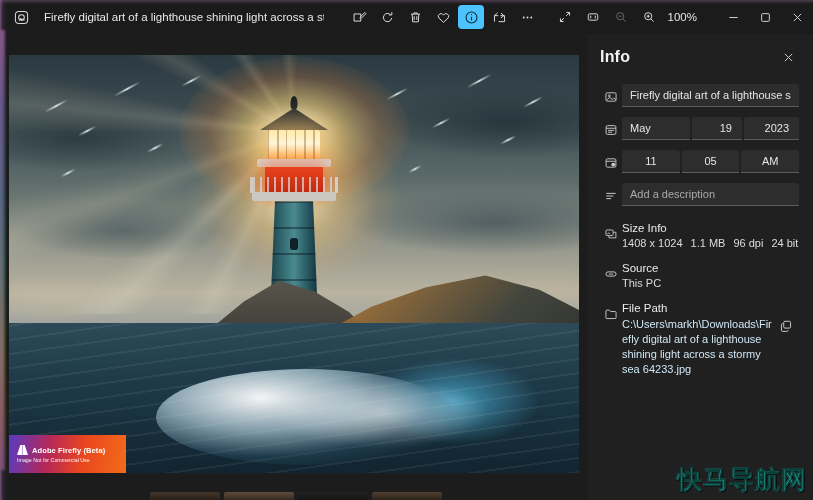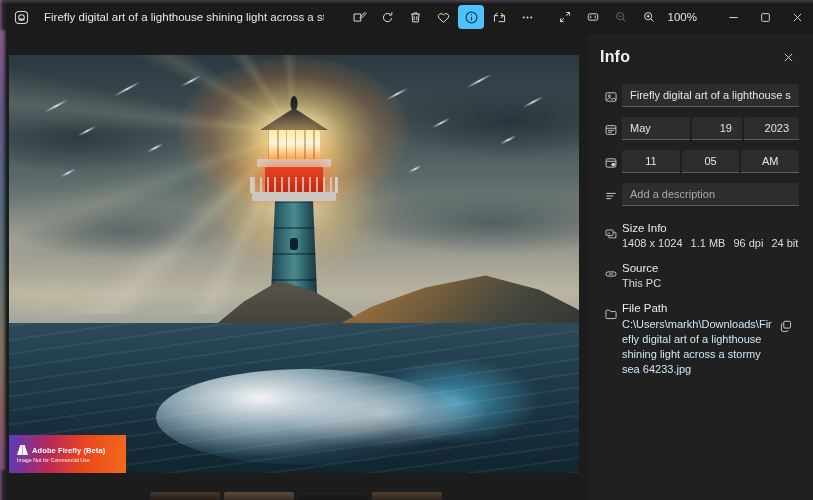--- a/index.html
+++ b/index.html
@@ -650,13 +650,14 @@
           </svg>
         </div>
       </div>
 
     </div>
   </div>
 
   <div class="edge-glow"></div>
   <div class="edge-glow-left"></div>
 
+  <div class="cn-watermark">快马导航网</div>
 </div>
 
 </body></html>

